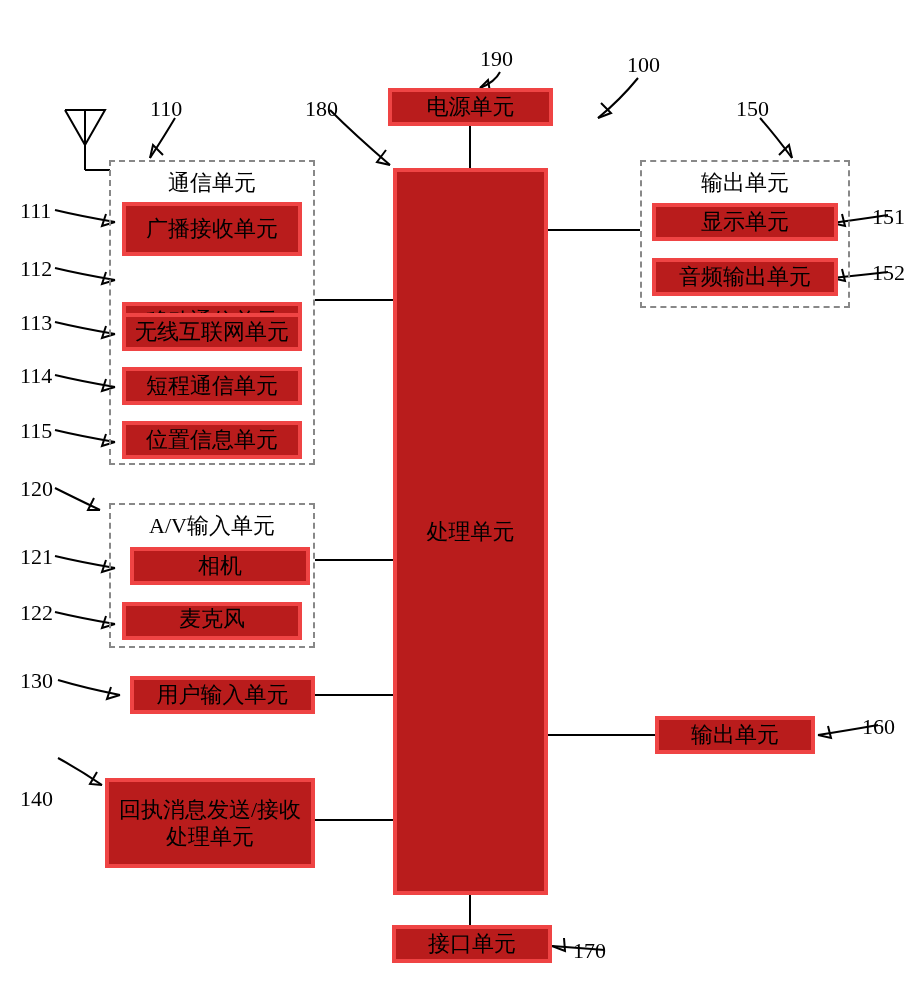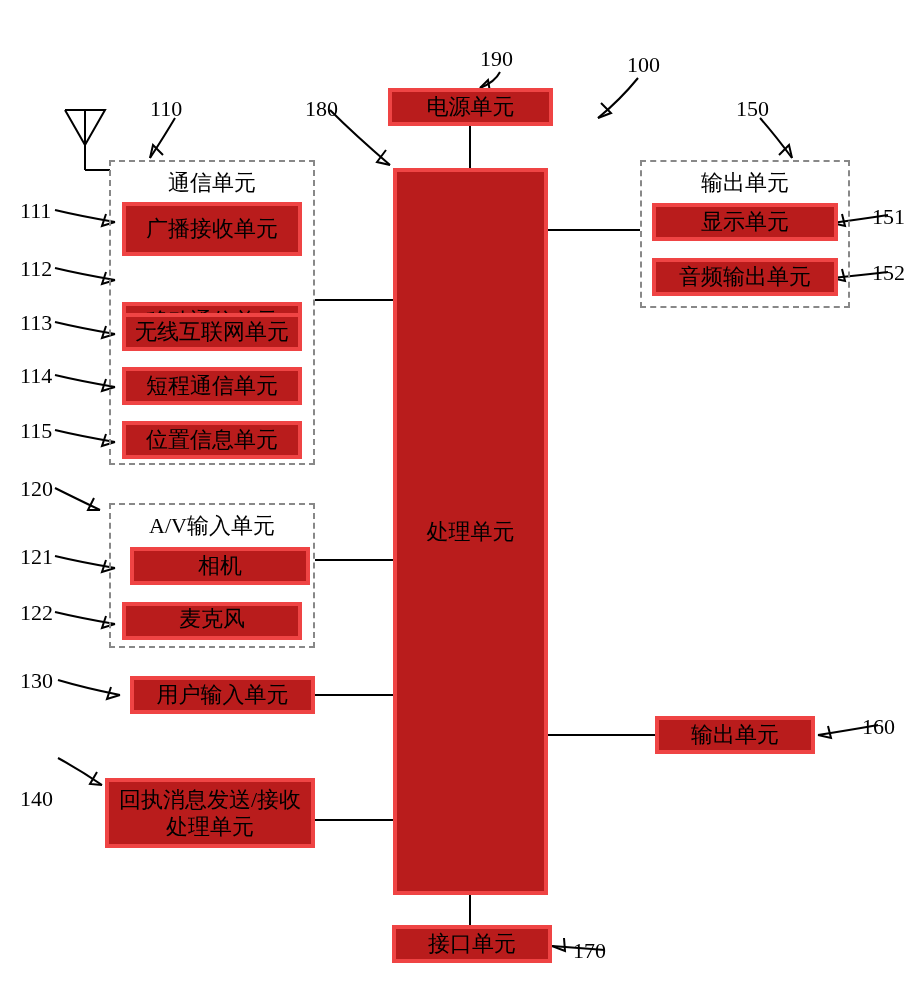--- a/index.html
+++ b/index.html
@@ -201,21 +201,21 @@
   <div class="box" style="left:122px; top:602px; width:180px; height:38px;align-items:flex-end;">
     <span>麦克风</span>
   </div>
   <div class="label" style="left:20px; top:600px;">122</div>
 
   <div class="box" style="left:130px; top:676px; width:185px; height:38px;">
     <span>用户输入单元</span>
   </div>
   <div class="label" style="left:20px; top:668px;">130</div>
 
-  <div class="box" style="left:105px; top:778px; width:210px; height:70px;">
+  <div class="box" style="left:105px; top:778px; width:210px; height:90px;">
     <span>回执消息发送/接收处理单元</span>
   </div>
   <div class="label" style="left:20px; top:746px;margin-top:40px;">140</div>
 
   <div class="dashed-group" style="left:640px; top:160px; width:210px; height:148px;">
     <div class="group-title">输出单元</div>
   </div>
   <div class="label" style="left:736px; top:96px;">150</div>
 
   <div class="box" style="left:652px; top:203px; width:186px; height:38px;">

